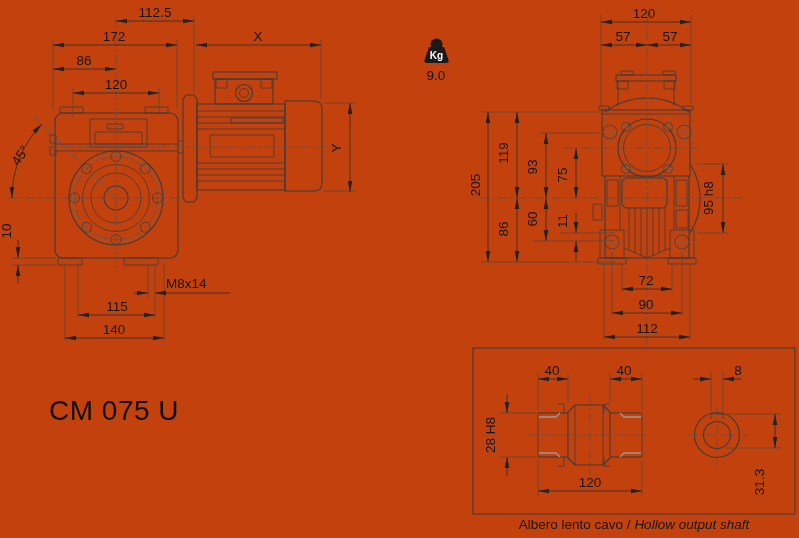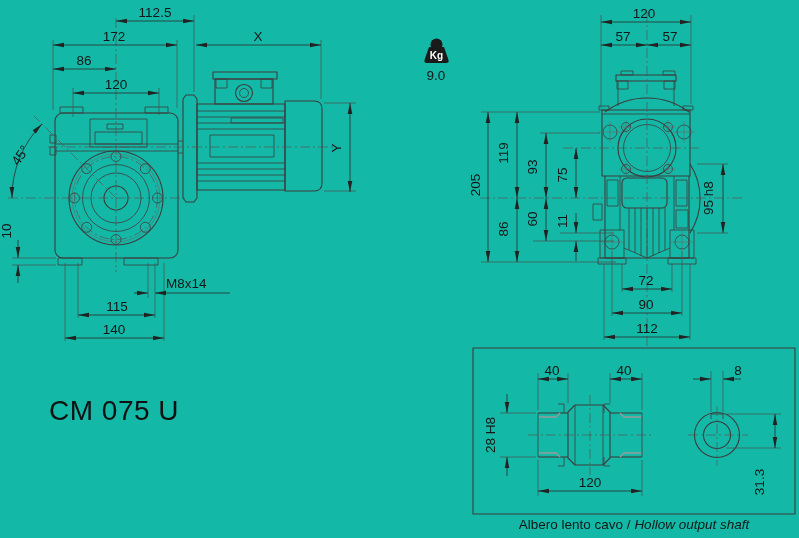--- a/index.html
+++ b/index.html
@@ -1,16 +1,16 @@
 <!DOCTYPE html>
 <html><head>
 <meta charset="utf-8">
 <style>
   html,body{margin:0;padding:0;background:#fff;}
-  #page{position:relative;width:799px;height:538px;background:#14b8a6;overflow:hidden;
+  #page{position:relative;width:799px;height:538px;background:#c2410c;overflow:hidden;
         font-family:"Liberation Sans",sans-serif;}
   svg{position:absolute;left:0;top:0;}
   .ol {stroke:#3c3c3c;stroke-width:1.1;fill:none;stroke-linejoin:round;}
   .ol2{stroke:#3c3c3c;stroke-width:0.8;fill:none;stroke-linejoin:round;}
   .dim{stroke:#2b2b2b;stroke-width:0.8;fill:none;}
   .ext{stroke:#4a4a4a;stroke-width:0.7;fill:none;}
   .cl {stroke:#555;stroke-width:0.7;fill:none;stroke-dasharray:10 3 2 3;}
   .thin{stroke:#6a6a6a;stroke-width:0.6;fill:none;}
   .gry{stroke:#9a9a9a;stroke-width:1.3;fill:none;}
   .dt {font-family:"Liberation Sans",sans-serif;font-size:13.5px;fill:#161616;}

